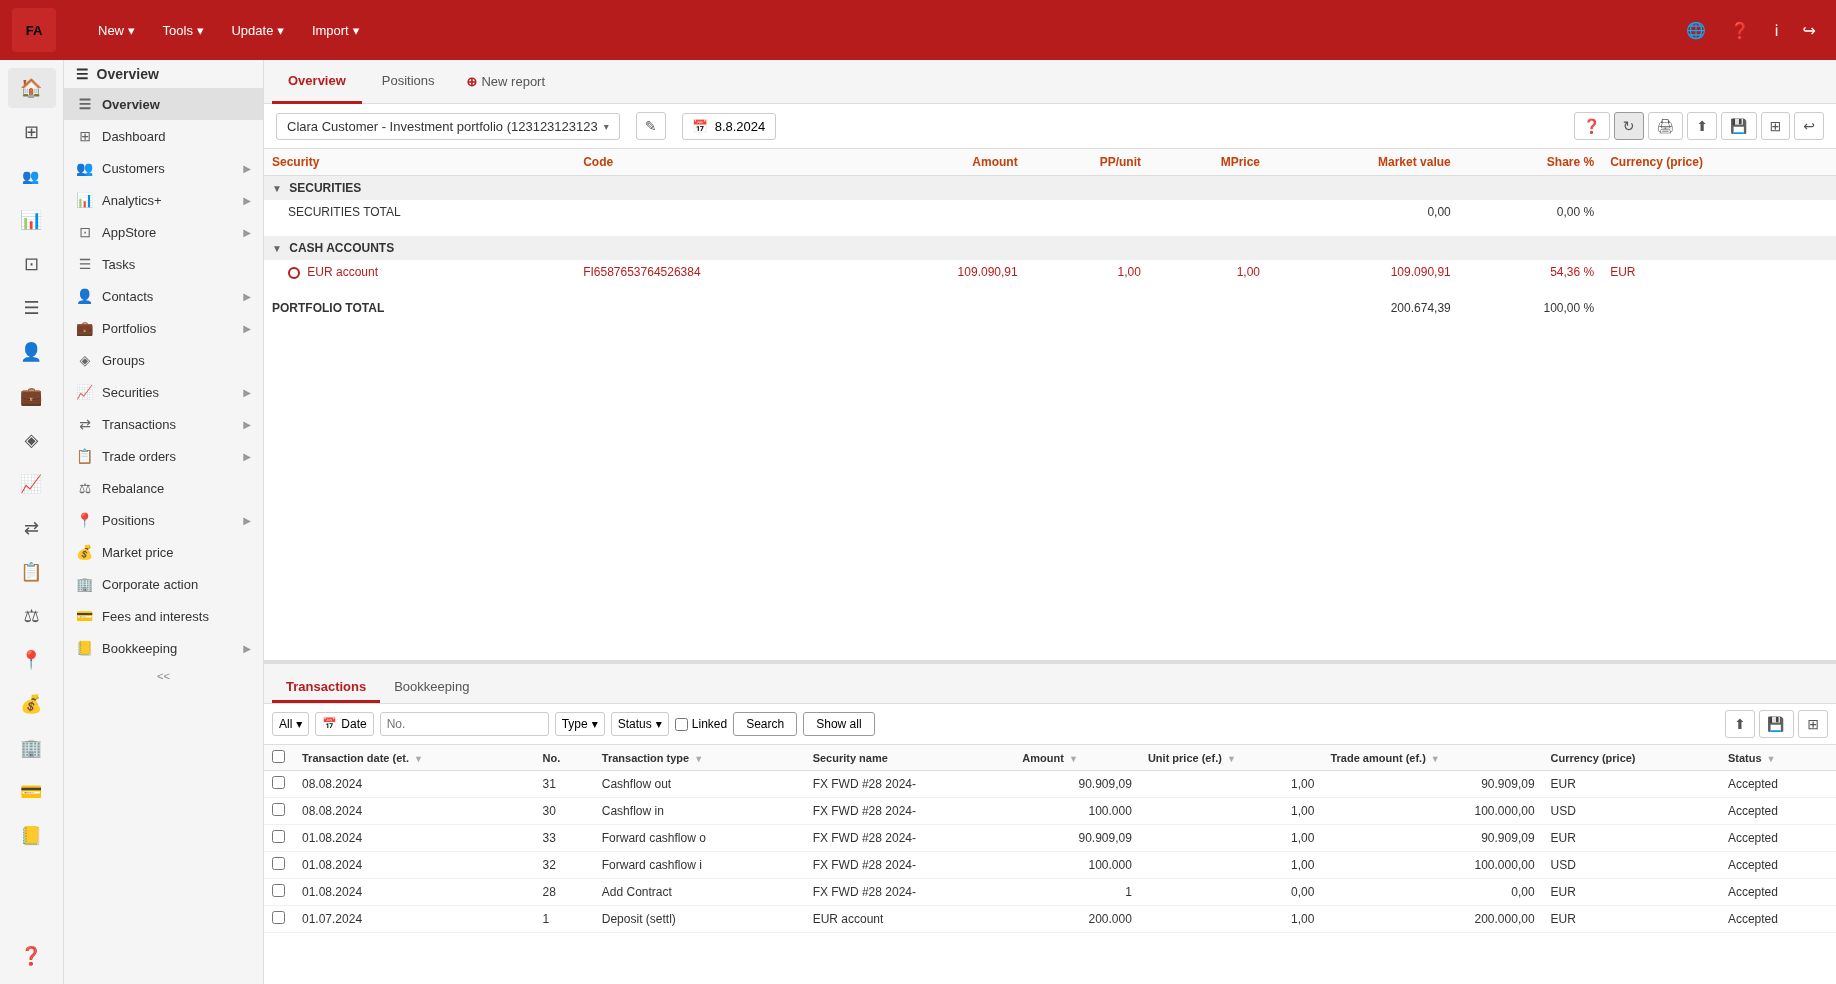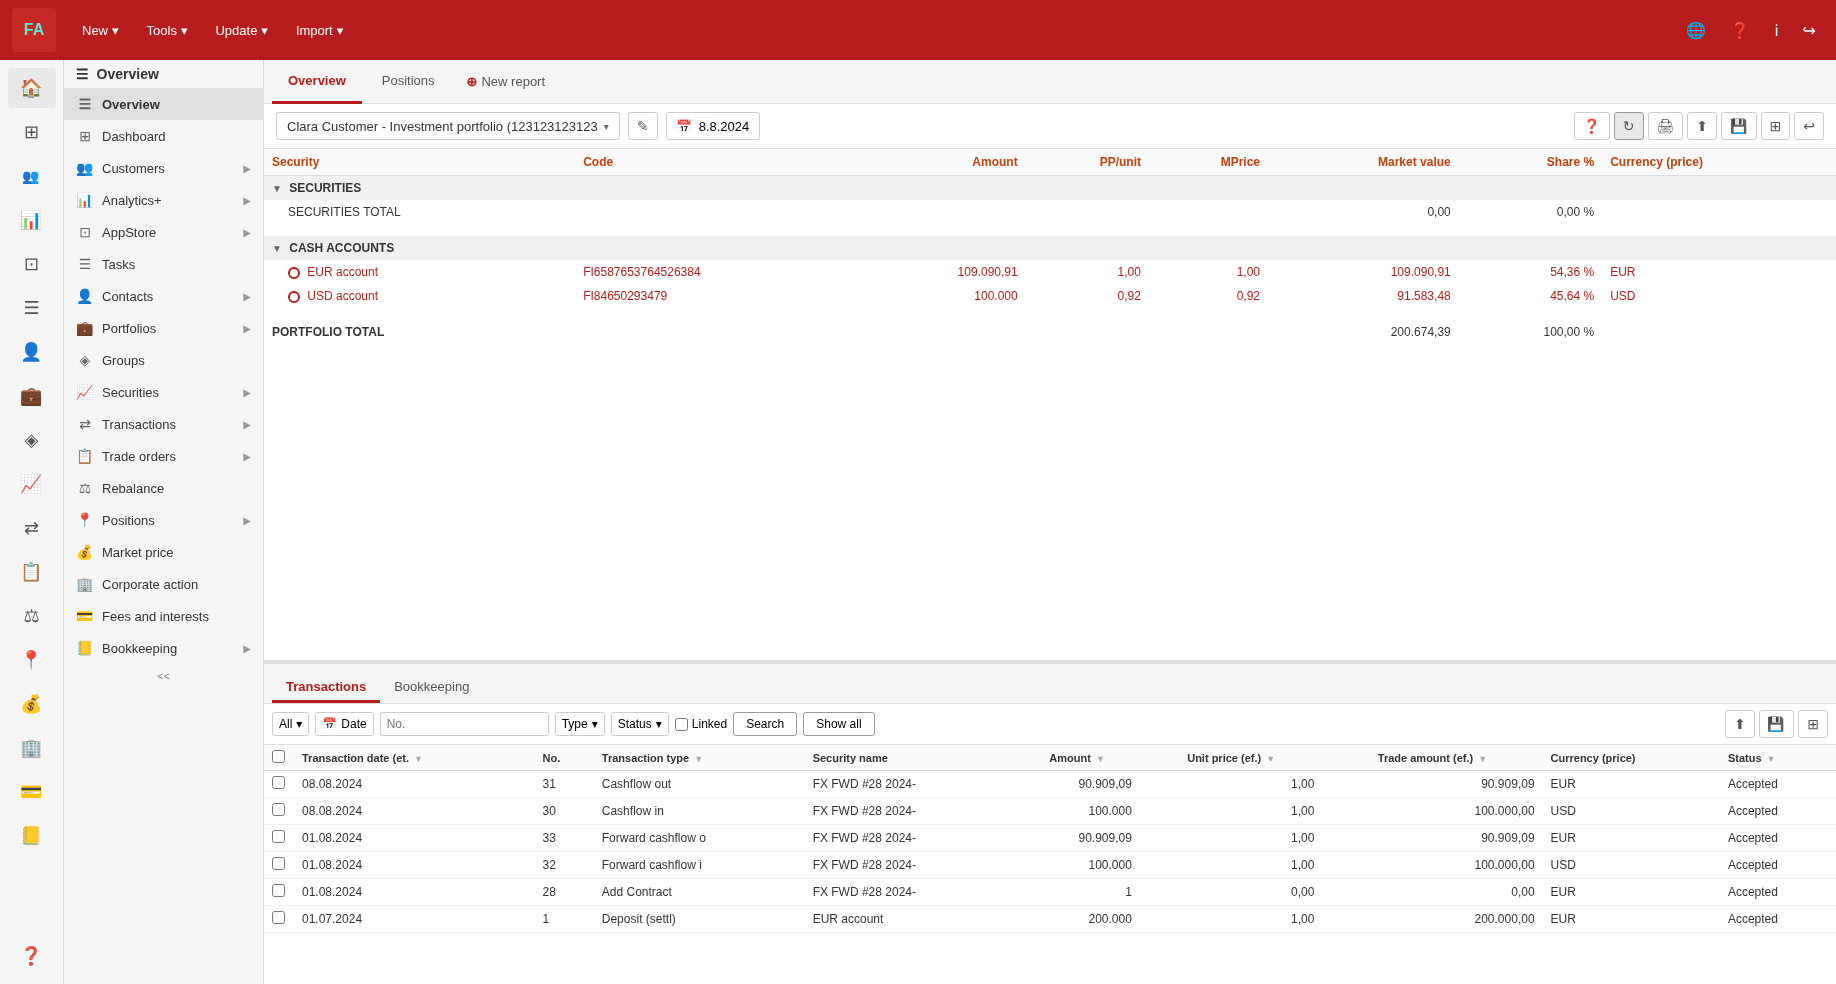--- a/index.html
+++ b/index.html
@@ -4,23 +4,23 @@
   <style>
     * { box-sizing: border-box; margin: 0; padding: 0; }
     body { font-family: Arial, sans-serif; font-size: 12px; background: #f0f0f0; overflow: hidden; width: 1836px; height: 984px; }
 
     
     .top-nav {
       display: flex; align-items: center; background: #b71c1c; height: 60px;
       padding: 0 12px; gap: 8px; position: fixed; top: 0; left: 0; right: 0; z-index: 100;
     }
     .top-nav .logo {
-      background: #c62828; color: #5eead4; font-weight: bold; font-size: 16px;
+      background: #c62828; color: #000000; font-weight: bold; font-size: 13px;
       width: 44px; height: 44px; display: flex; align-items: center; justify-content: center;
-      border-radius: 4px; margin-right: 8px;
+      border-radius: 4px; margin-right: 24px;
     }
     .top-nav-btn {
       color: white; background: none; border: none; cursor: pointer;
       font-size: 13px; padding: 6px 10px; display: flex; align-items: center; gap: 4px;
     }
     .top-nav-spacer { flex: 1; }
     .top-nav-icon {
       color: white; background: none; border: none; cursor: pointer;
       font-size: 16px; padding: 6px 8px; display: flex; align-items: center;
     }
@@ -66,21 +66,21 @@
     }
     .tab {
       padding: 8px 16px; cursor: pointer; font-size: 13px; color: #555;
       border-bottom: 3px solid transparent; height: 44px; display: flex; align-items: center;
     }
     .tab.active { color: #b71c1c; border-bottom-color: #b71c1c; font-weight: bold; }
     .tab-new { display: flex; align-items: center; gap: 4px; color: #555; padding: 6px 12px; cursor: pointer; font-size: 13px; }
 
     
     .toolbar {
-      display: flex; gap: 8px; padding: 8px 12px;
+      display: flex; align-items: center; gap: 16px; padding: 8px 12px;
       border-bottom: 1px solid #ddd; background: white; flex-shrink: 0;
     }
     .portfolio-select {
       display: flex; align-items: center; gap: 6px; border: 1px solid #ccc;
       padding: 5px 10px; border-radius: 3px; cursor: pointer; font-size: 13px; color: #333;
       background: white; min-width: 300px;
     }
     .portfolio-select .chevron { color: #666; font-size: 10px; }
     .date-btn {
       display: flex; align-items: center; gap: 6px; border: 1px solid #ccc;
@@ -138,21 +138,21 @@
     }
     .checkbox-label { display: flex; align-items: center; gap: 4px; font-size: 12px; }
     .trans-toolbar-right { margin-left: auto; display: flex; gap: 4px; }
 
     .trans-table-wrap { flex: 1; overflow-y: auto; }
     .trans-table { width: 100%; border-collapse: collapse; }
     .trans-table th {
       text-align: left; padding: 5px 8px; font-size: 11px; font-weight: bold;
       color: #333; border-bottom: 1px solid #ddd; background: #fafafa; position: sticky; top: 0;
     }
-    .trans-table th.right { text-align: center; }
+    .trans-table th.right { text-align: left; }
     .trans-table td { padding: 5px 8px; font-size: 12px; color: #333; border-bottom: 1px solid #f0f0f0; }
     .trans-table td.right { text-align: right; }
     .sort-arrow { font-size: 9px; color: #aaa; margin-left: 2px; }
   </style>
 </head>
 <body>
 
 <nav class="top-nav">
   <div class="logo">FA</div>
   <button class="top-nav-btn">
@@ -380,33 +380,20 @@
               <span class="circle-icon"></span>
               EUR account
             </td>
             <td class="red">FI6587653764526384</td>
             <td class="right red">109.090,91</td>
             <td class="right red">1,00</td>
             <td class="right red">1,00</td>
             <td class="right red">109.090,91</td>
             <td class="right red">54,36 %</td>
             <td class="red">EUR</td>
-          </tr>
-          <tr>
-            <td class="indent red">
-              <span class="circle-icon"></span>
-              USD account
-            </td>
-            <td class="red">FI84650293479</td>
-            <td class="right red">100.000</td>
-            <td class="right red">0,92</td>
-            <td class="right red">0,92</td>
-            <td class="right red">91.583,48</td>
-            <td class="right red">45,64 %</td>
-            <td class="red">USD</td>
           </tr>
 
           <tr>
               <td colspan="8" style="height:12px;"></td>
             </tr>
 
           <tr class="total-row">
             <td><strong>PORTFOLIO TOTAL</strong></td>
             <td></td>
             <td class="right"></td>

